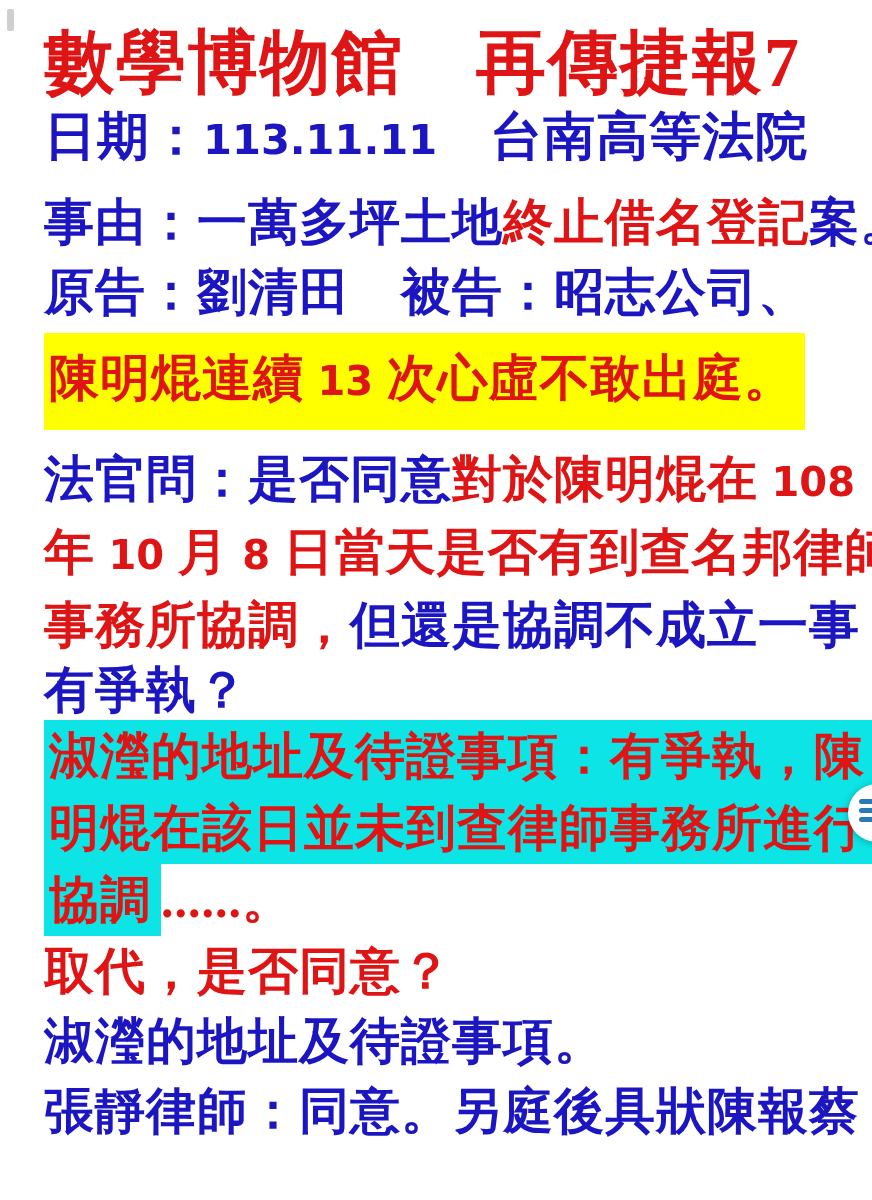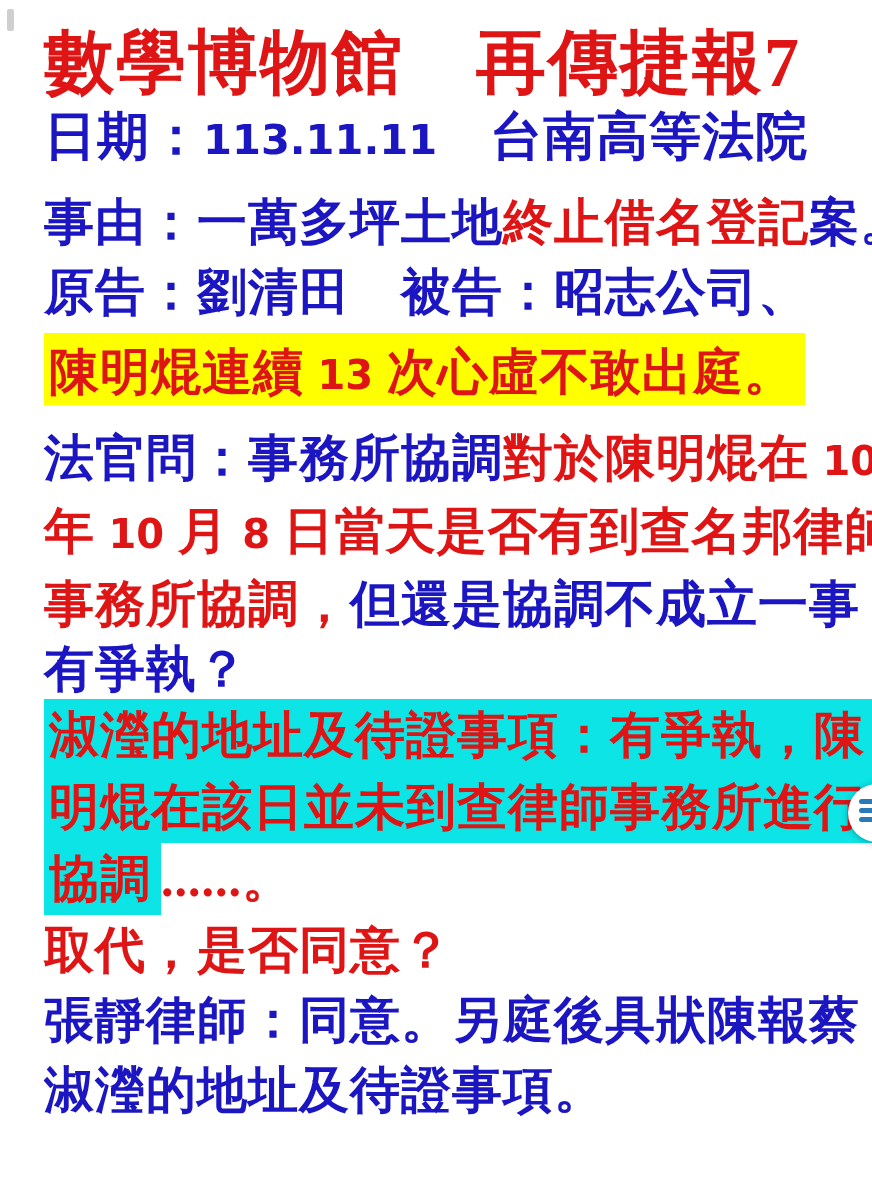--- a/index.html
+++ b/index.html
@@ -11,51 +11,51 @@
   .page{position:relative;padding:20px 0 0 44px;width:828px;}
   .line{white-space:nowrap;font-size:50px;line-height:70px;letter-spacing:1px;}
   .title{font-size:70px;line-height:86px;letter-spacing:2px;}
   .ln-date{line-height:62px;margin-bottom:16px;font-size:52px;}
   .ln-q-end{line-height:60px;}
   .ln-cyan{line-height:72px;}
   .ln-band{line-height:74px;margin:6px 0 14px 0;}
   .c-red{color:var(--red,#df1414);}
   .c-blue{color:var(--blue,#1b16c1);}
   .num{font-family:"DejaVu Sans","Liberation Sans",sans-serif;font-weight:700;font-size:0.80em;letter-spacing:0;}
-  .box-yellow{display:inline-block;background:var(--yellow,#ffff00);line-height:56px;padding:11px 10px 2px 5px;}
+  .box-yellow{display:inline-block;background:var(--yellow,#ffff00);line-height:68px;padding:11px 10px 15px 5px;}
   .box-cyan{display:inline-block;background:var(--cyan,#0ce4e6);line-height:72px;padding:0 10px 0 5px;}
   .fab{
     position:absolute;left:848px;top:784px;width:58px;height:58px;border-radius:50%;
     background:#ffffff;box-shadow:0 1px 7px rgba(0,0,0,.30);
   }
   .fab .bar{position:absolute;left:11px;width:36px;height:5px;border-radius:3px;background:var(--menu,#2b7ab8);}
   .fab .b1{top:15px;} .fab .b2{top:24px;} .fab .b3{top:33px;}
 </style>
 </head>
 <body>
 
 <div class="smudge"></div>
 
 <div class="page">
   <div id="doc-body">
       <div class="line title"><span class="c-red">數學博物館　再傳捷報7</span></div>
       <div class="line ln-date"><span class="c-blue">日期：</span><span class="c-blue num">113.11.11</span><span class="c-blue">　台南高等法院</span></div>
       <div class="line"><span class="c-blue">事由：一萬多坪土地</span><span class="c-red">終止借名登記</span><span class="c-blue">案。</span></div>
       <div class="line"><span class="c-blue">原告：劉清田　被告：昭志公司、</span></div>
       <div class="line ln-band"><span class="box-yellow"><span class="c-red">陳明焜連續 </span><span class="c-red num">13</span><span class="c-red"> 次心虛不敢出庭。</span></span></div>
-      <div class="line"><span class="c-blue">法官問：事務所協調</span><span class="c-red">對於陳明焜在 </span><span class="c-red num">108</span></div>
+      <div class="line"><span class="c-blue">法官問：是否同意</span><span class="c-red">對於陳明焜在 </span><span class="c-red num">108</span></div>
       <div class="line"><span class="c-red">年 </span><span class="c-red num">10</span><span class="c-red"> 月 </span><span class="c-red num">8</span><span class="c-red"> 日當天是否有到查名邦律師</span></div>
       <div class="line"><span class="c-red">事務所協調，</span><span class="c-blue">但還是協調不成立一事</span></div>
       <div class="line ln-q-end"><span class="c-blue">有爭執？</span></div>
       <div class="line ln-cyan"><span class="box-cyan"><span class="c-red">淑瀅的地址及待證事項：有爭執，陳</span></span></div>
       <div class="line ln-cyan"><span class="box-cyan"><span class="c-red">明焜在該日並未到查律師事務所進行</span></span></div>
       <div class="line ln-cyan"><span class="box-cyan"><span class="c-red">協調</span></span><span class="c-red">......。</span></div>
       <div class="line"><span class="c-red">取代，是否同意？</span></div>
+      <div class="line"><span class="c-blue">淑瀅的地址及待證事項。</span></div>
       <div class="line"><span class="c-blue">張靜律師：同意。另庭後具狀陳報蔡</span></div>
-      <div class="line"><span class="c-blue">淑瀅的地址及待證事項。</span></div>
     </div>
 </div>
 
 <div class="fab">
   <span>
     <span class="bar b1"></span>
     <span class="bar b2"></span>
     <span class="bar b3"></span>
   </span>
 </div>

